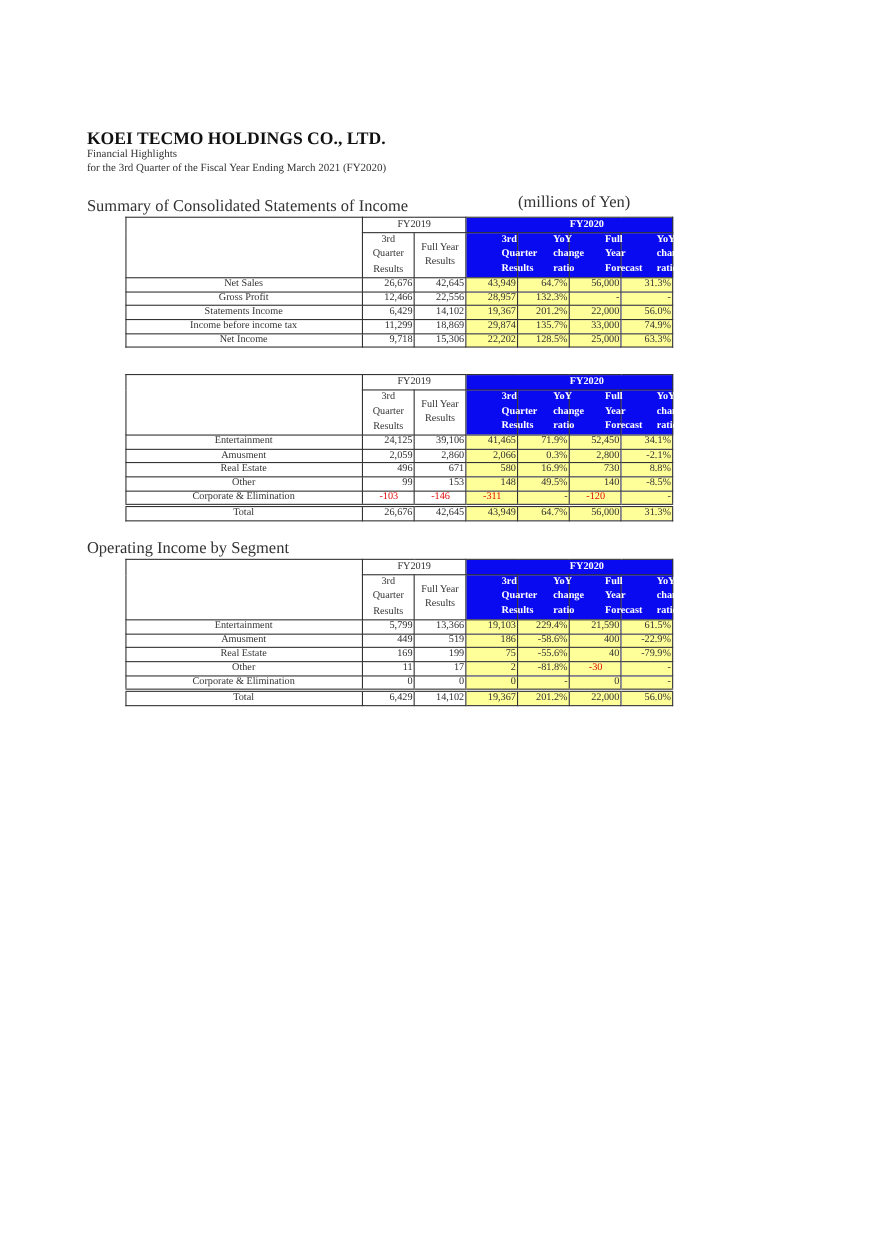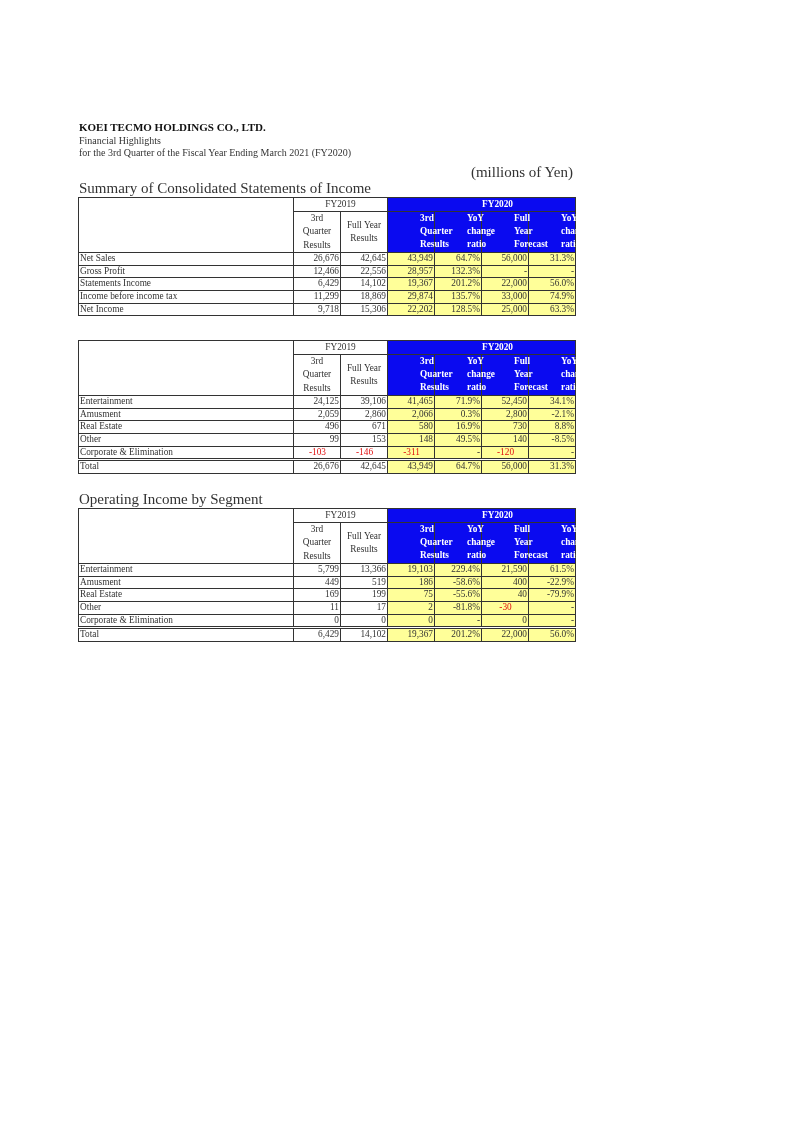--- a/index.html
+++ b/index.html
@@ -1,26 +1,26 @@
 <!DOCTYPE html>
 <html><head>
 <meta charset="utf-8">
 <style>
   html, body { margin: 0; padding: 0; background: #ffffff; }
   body { width: 800px; height: 1131px; position: relative; overflow: hidden;
          font-family: "Liberation Serif", "DejaVu Serif", serif; color: #333; }
   .hdr { position: absolute; left: 79px; top: 121px; line-height: 12.5px; font-size: 10px; color: #333; }
-  .hdr .company { font-weight: bold; font-size: 11px; color: #111; margin-bottom: 1px; }
+  .hdr .company { font-weight: bold; font-size: 16px; color: #111; margin-bottom: 1px; }
   .section { position: absolute; left: 78px; width: 497px; }
   .sec-title-row { position: relative; height: 12px; font-size: 15px; color: #333; }
   .sec-title-row .title { position: absolute; left: 1px; bottom: 0; }
-  .sec-title-row .unit { position: absolute; right: 2px; bottom: 16px; }
-  table { border-collapse: collapse; table-layout: fixed; width: 497px; font-size: 9.3px; }
+  .sec-title-row .unit { position: absolute; right: 2px; bottom: 4px; }
+  table { border-collapse: collapse; table-layout: fixed; width: 497px; font-size: 9.3px; margin-left: 36px; }
   td { border: 1px solid #333; padding: 0 2px; height: 11.7px; line-height: 11.7px; white-space: nowrap; overflow: hidden; }
-  td.lbl { text-align: left; padding-left: 1px; }
+  td.lbl { text-align: center; padding-left: 1px; }
   td.num { text-align: right; padding-right: 1px; }
   td.yl { background: #ffff99; }
   td.red { color: #e01010; text-align: center; }
   th { border: 1px solid #333; font-weight: normal; text-align: center; padding: 0; line-height: 13px; font-size: 9.3px; }
   th.fy19 { height: 12px; }
   th.sub19 { line-height: 13.3px; }
   th.blue { background: #0a0af0; color: #ffffff; font-weight: bold; border-color: #333; padding-left: 32px; }
   th.blank { border-bottom: 1px solid #333; }
   tr.total td { border-top: 3px double #333; }
   col.c0 { width: 215px; }

